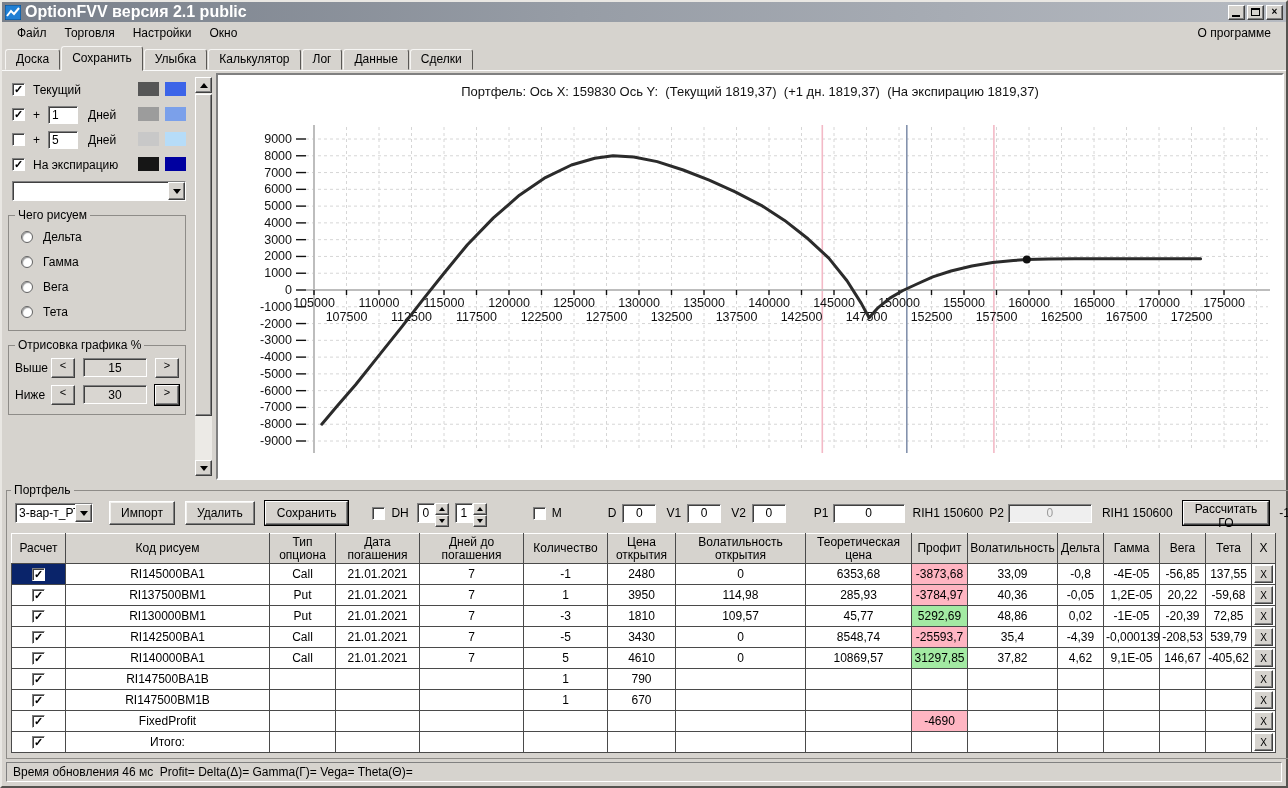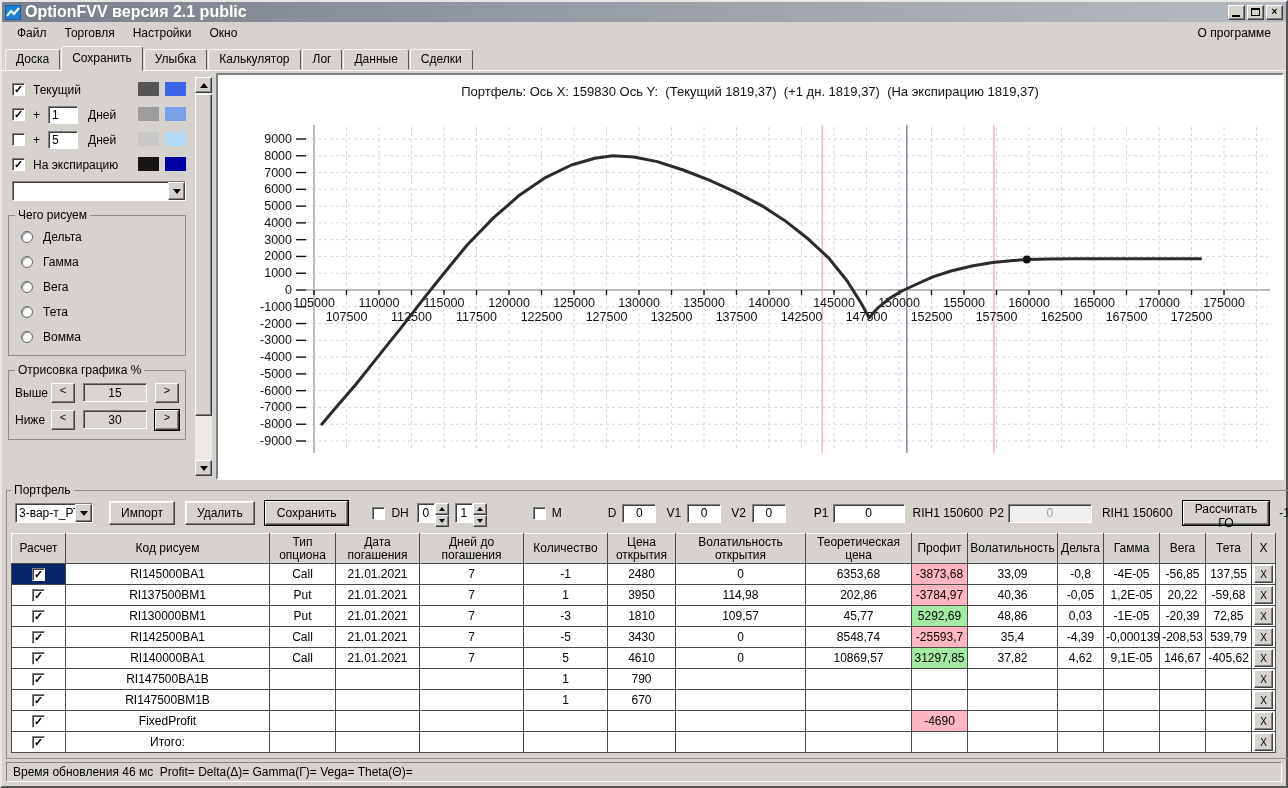--- a/index.html
+++ b/index.html
@@ -237,24 +237,20 @@
               <span class="radio"></span>
               <span class="radio-label">Гамма</span>
             </div>
             <div class="radio-row">
               <span class="radio"></span>
               <span class="radio-label">Вега</span>
             </div>
             <div class="radio-row">
               <span class="radio"></span>
               <span class="radio-label">Тета</span>
-            </div>
-            <div class="radio-row">
-              <span class="radio"></span>
-              <span class="radio-label">Вомма</span>
             </div>
           </div>
       </fieldset>
 
       <fieldset>
         <legend>Отрисовка графика %</legend>
         <div class="spin-row">
           <span class="lbl">Выше</span>
           <span class="small-btn">&lt;</span>
           <input class="spin-val" value="15" style="">
@@ -561,42 +557,42 @@
             </tr>
             <tr>
               <td class="cbcell"><span class="cb">✓</span></td>
               <td>RI137500BM1</td>
               <td>Put</td>
               <td>21.01.2021</td>
               <td>7</td>
               <td>1</td>
               <td>3950</td>
               <td>114,98</td>
-              <td>202,86</td>
+              <td>285,93</td>
               <td class="profit-neg">-3784,97</td>
               <td>40,36</td>
               <td>-0,05</td>
               <td>1,2E-05</td>
               <td>20,22</td>
               <td>-59,68</td>
               <td class="xcell"><button class="xbtn">X</button></td>
             </tr>
             <tr>
               <td class="cbcell"><span class="cb">✓</span></td>
               <td>RI130000BM1</td>
               <td>Put</td>
               <td>21.01.2021</td>
               <td>7</td>
               <td>-3</td>
               <td>1810</td>
               <td>109,57</td>
               <td>45,77</td>
               <td class="profit-pos">5292,69</td>
               <td>48,86</td>
-              <td>0,03</td>
+              <td>0,02</td>
               <td>-1E-05</td>
               <td>-20,39</td>
               <td>72,85</td>
               <td class="xcell"><button class="xbtn">X</button></td>
             </tr>
             <tr>
               <td class="cbcell"><span class="cb">✓</span></td>
               <td>RI142500BA1</td>
               <td>Call</td>
               <td>21.01.2021</td>

